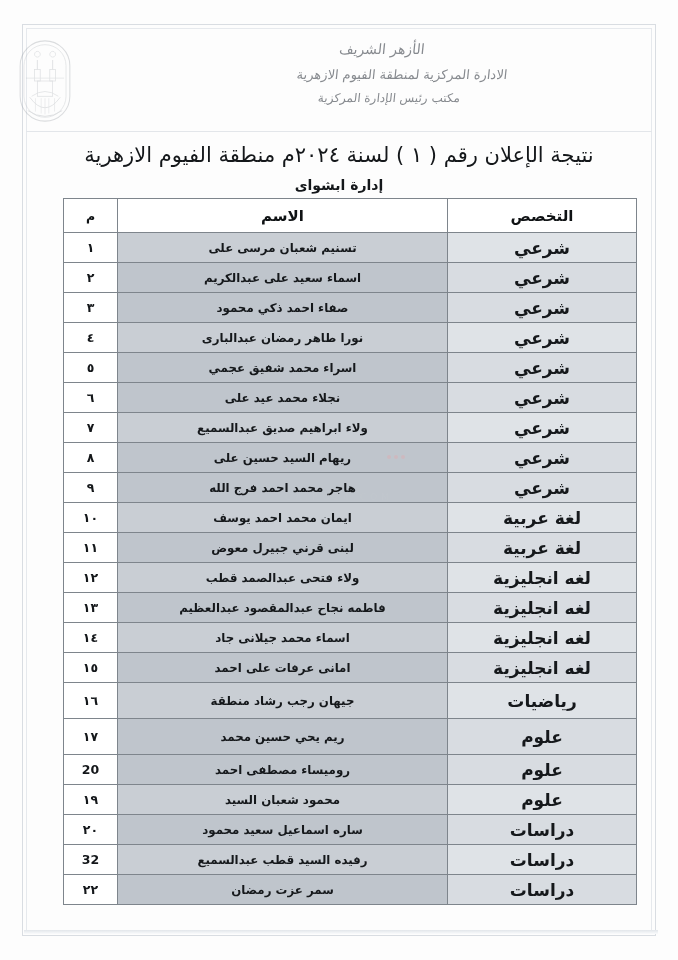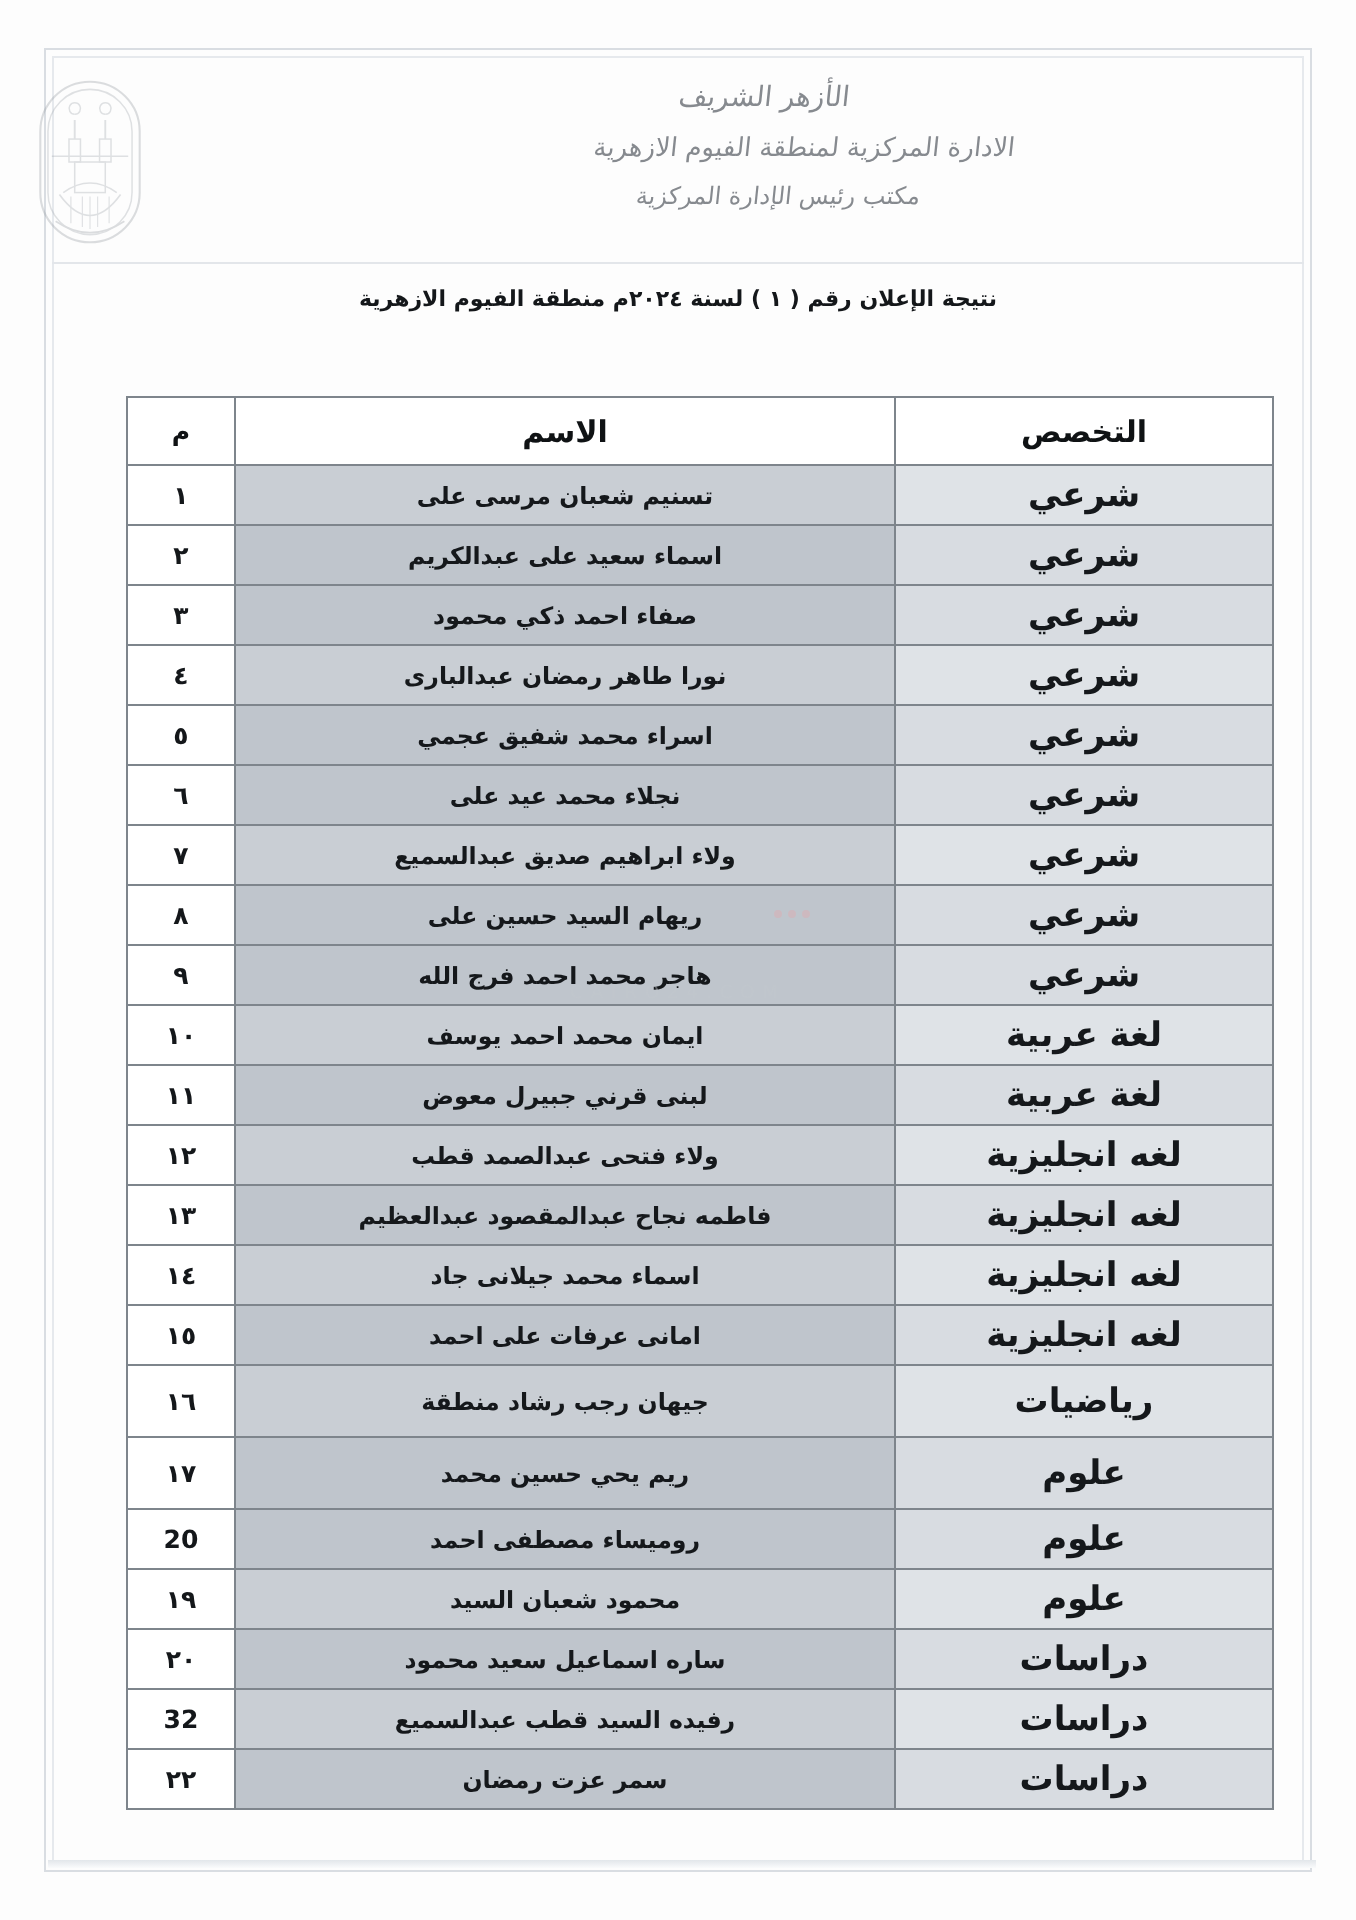--- a/index.html
+++ b/index.html
@@ -95,22 +95,22 @@
   
   #title-block {
     position: absolute;
     left: 0;
     right: 0;
     top: 143px;
     text-align: center;
     direction: rtl;
   }
   #doc-title {
-    font-size: 11px;
-    font-weight: bold;
+    font-size: 21px;
+    font-weight: normal;
     color: #14171a;
     letter-spacing: -.2px;
     white-space: nowrap;
   }
   #doc-subtitle {
     margin-top: 10px;
     font-size: 14px;
     font-weight: bold;
     color: #14171a;
   }
@@ -250,20 +250,21 @@
 
     <div id="letterhead-lines">
       <div class="hand-line l1">الأزهر الشريف</div>
       <div class="hand-line l2">الادارة المركزية لمنطقة الفيوم الازهرية</div>
       <div class="hand-line l3">مكتب رئيس الإدارة المركزية</div>
     </div>
   </div>
 
   <div id="title-block">
     <div id="doc-title">نتيجة الإعلان رقم ( ١ ) لسنة ٢٠٢٤م منطقة الفيوم الازهرية</div>
+    <div id="doc-subtitle">إدارة ابشواى</div>
   </div>
 
   <table id="result-table">
     <colgroup>
       <col class="c-spec">
         <col class="c-name">
         <col class="c-num">
     </colgroup>
     <thead>
       <tr>

